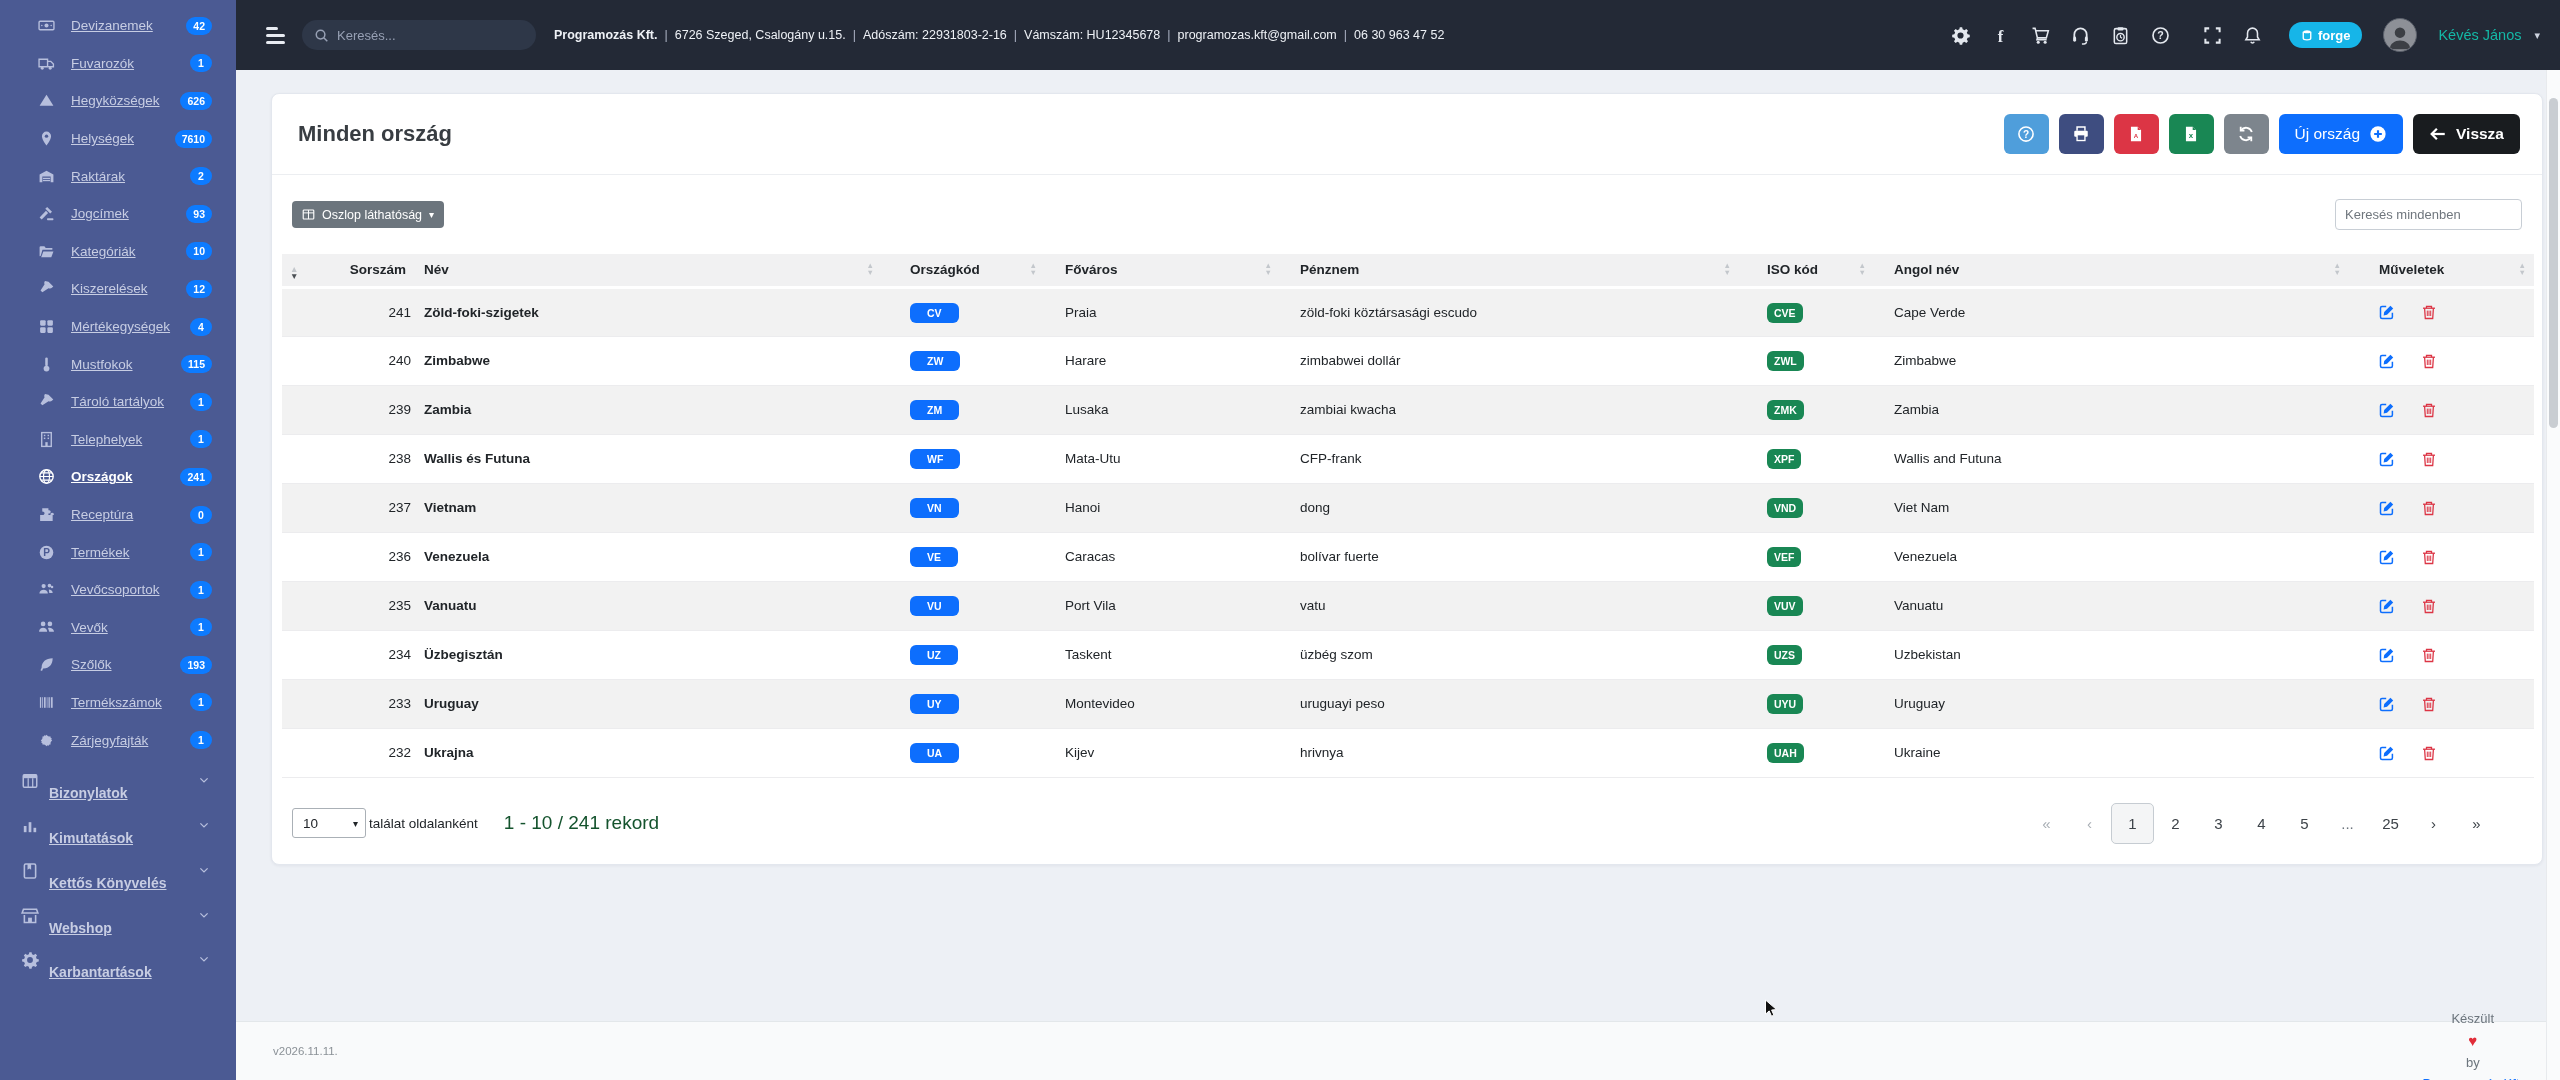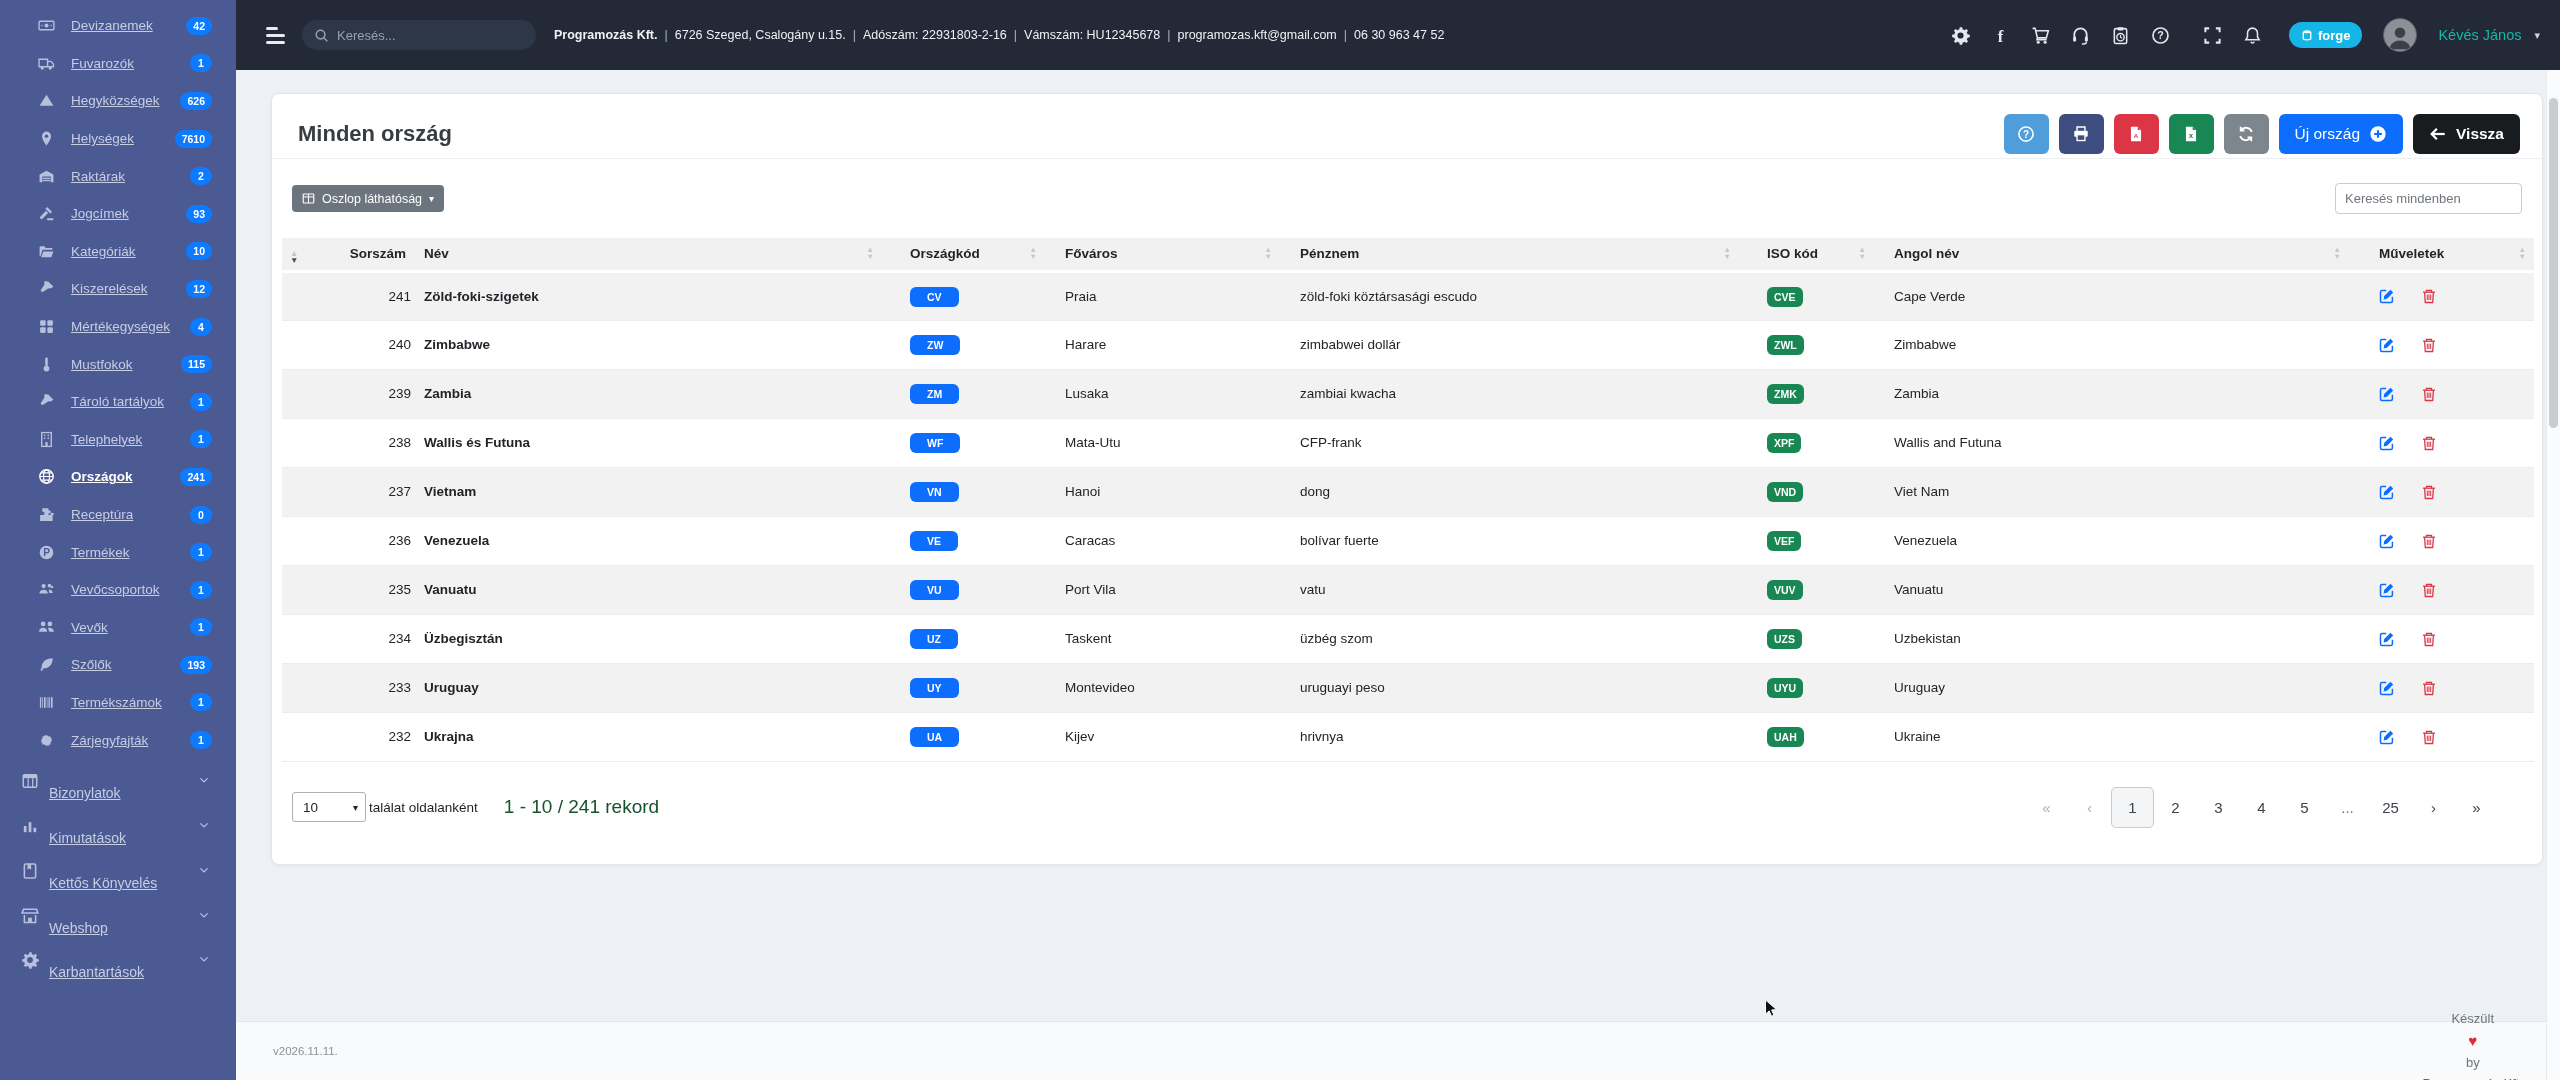--- a/index.html
+++ b/index.html
@@ -11,21 +11,21 @@
   .logo { height: 70px; display: flex; align-items: center; padding-left: 40px; font-size: 21px; color: #e2e6f2; letter-spacing: .2px; box-shadow: 0 3px 6px rgba(0,0,0,.12); }
   .logo .accent { color: #ee8425; margin-left: 6px; }
   .side-nav { padding-top: 7px; }
   .side-item { height: 37.6px; display: flex; align-items: center; padding-left: 37px; color: #c7cde3; font-size: 13.5px; cursor: pointer; }
   .side-item .lbl { text-decoration: underline; margin-left: 16px; white-space: nowrap; }
   .side-item.active { color: #ffffff; font-weight: 700; }
   .side-item .ic, .side-group .ic { width: 18px; height: 18px; display: inline-flex; align-items: center; justify-content: center; color: #b7bfdd; flex: 0 0 18px; }
   .side-item.active .ic { color: #fff; }
   .count-badge { margin-left: auto; margin-right: 24px; background: #0d7bff; color: #fff; font-size: 10.5px; font-weight: 700; padding: 3px 7px; border-radius: 10px; min-width: 22px; text-align: center; }
   .side-group { height: 44.8px; display: flex; align-items: center; padding-left: 21px; color: #c7cde3; font-size: 14px; cursor: pointer; }
-  .side-group .lbl { text-decoration: underline; margin-left: 10px; font-weight: 400; margin-top: 24px; }
+  .side-group .lbl { text-decoration: underline; margin-left: 10px; font-weight: 700; margin-top: 24px; }
   .side-group .chev { margin-left: auto; margin-right: 26px; color: #b7bfdd; }
 
   
   .topbar { position: absolute; left: 236px; top: 0; width: 2324px; height: 70px; background: #232936; display: flex; align-items: center; padding: 0 20px 0 30px; color: #e8ebf2; }
   .hamburger { width: 20px; display: flex; flex-direction: column; gap: 4px; cursor: pointer; }
   .hamburger i { display: block; height: 3px; border-radius: 2px; background: #e8ebf2; }
   .hamburger i:nth-child(1) { width: 12px; }
   .hamburger i:nth-child(2) { width: 19px; }
   .hamburger i:nth-child(3) { width: 19px; }
   .tb-search { margin-left: 16px; width: 234px; height: 30px; border-radius: 15px; background: #2e3748; display: flex; align-items: center; padding: 0 12px; color: #97a0b4; }
@@ -40,21 +40,21 @@
   .forge-pill { margin-left: 6px; background: #16b5e8; color: #fff; font-weight: 700; font-size: 13px; height: 26px; border-radius: 13px; display: flex; align-items: center; padding: 0 12px; gap: 5px; cursor: pointer; }
   .forge-pill svg { width: 12px; height: 12px; }
   .avatar { width: 34px; height: 34px; border-radius: 50%; background: #8d9097; overflow: hidden; display: flex; align-items: flex-end; justify-content: center; border: 1px solid #5a5f6a; cursor: pointer; }
   .avatar svg { width: 28px; height: 28px; color: #3c3f45; }
   .user-name { font-size: 14.5px; color: #14b8a6; cursor: pointer; }
   .user-caret { font-size: 11px; color: #cdd3df; margin-left: -8px; cursor: pointer; }
 
   
   .main { position: absolute; left: 236px; top: 70px; width: 2324px; height: 951px; background: #edf0f5; }
   .card { position: absolute; left: 35px; top: 23px; width: 2272px; height: 772px; background: #fff; border: 1px solid #e3e7ee; border-radius: 8px; box-shadow: 0 1px 3px rgba(30,40,60,.06); }
-  .card-head { display: flex; align-items: center; justify-content: space-between; padding: 20px 22px 4px 26px; border-bottom: 1px solid #eceef1; }
+  .card-head { display: flex; align-items: center; justify-content: space-between; padding: 20px 22px 20px 26px; border-bottom: 1px solid #eceef1; }
   .page-title { font-size: 22px; font-weight: 700; color: #383d42; }
   .actions { display: flex; gap: 10px; }
   .btn { height: 40px; border: none; border-radius: 6px; color: #fff; display: inline-flex; align-items: center; justify-content: center; cursor: pointer; font-family: "Liberation Sans", sans-serif; font-size: 15.5px; }
   .btn.sq { width: 45px; }
   .btn svg { width: 18px; height: 18px; }
   .btn-help { background: #4f9edb; }
   .btn-print { background: #3e4d80; }
   .btn-pdf { background: #dc3545; }
   .btn-excel { background: #198754; }
   .btn-refresh { background: #7d858d; }

